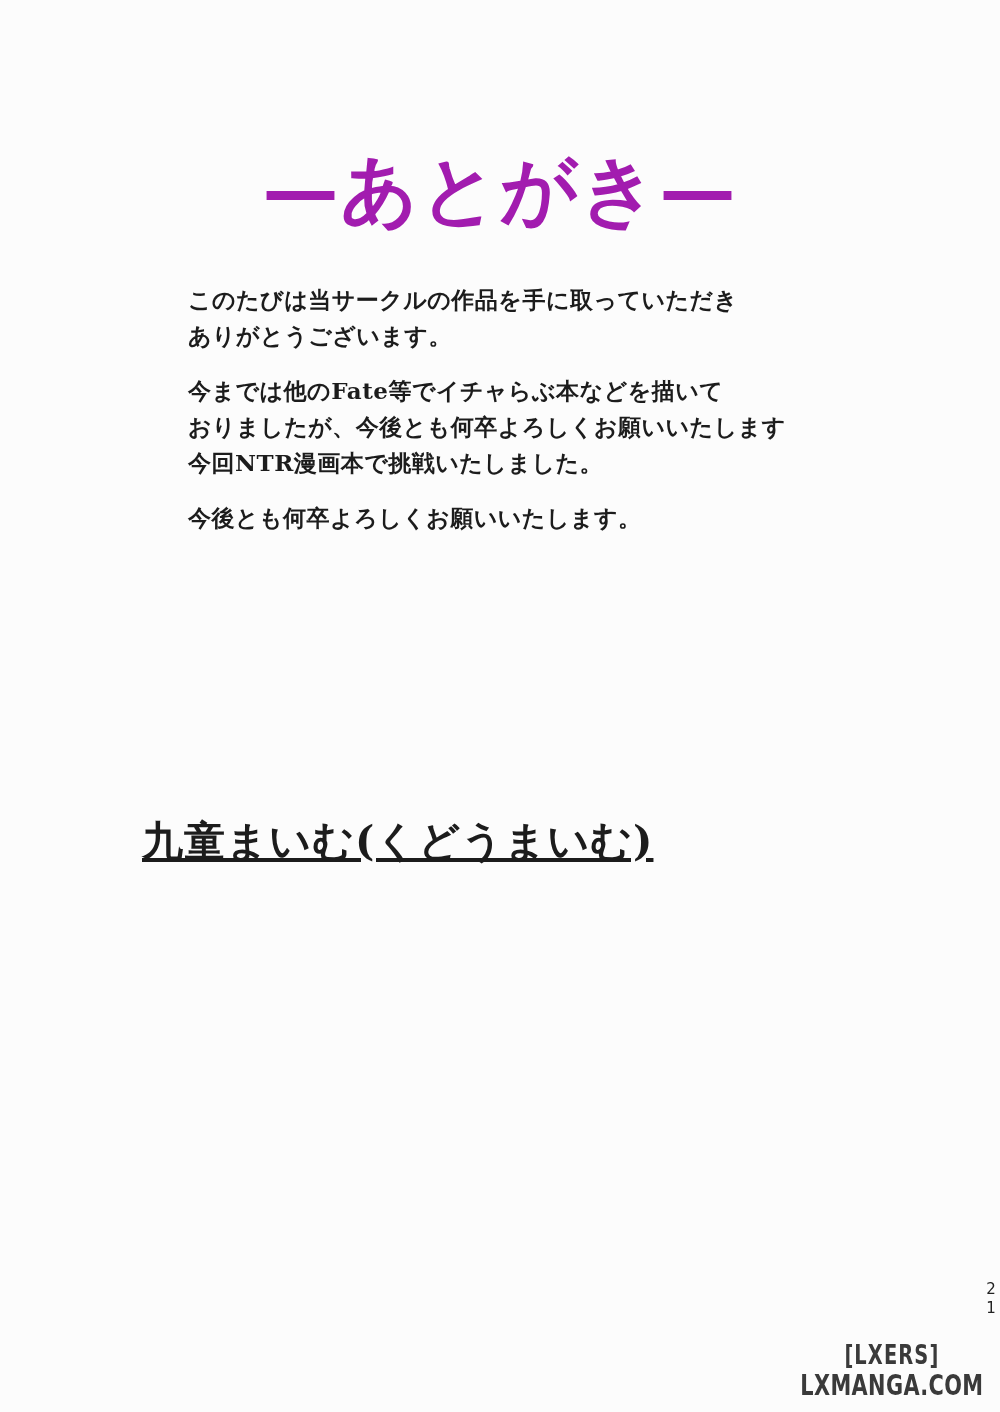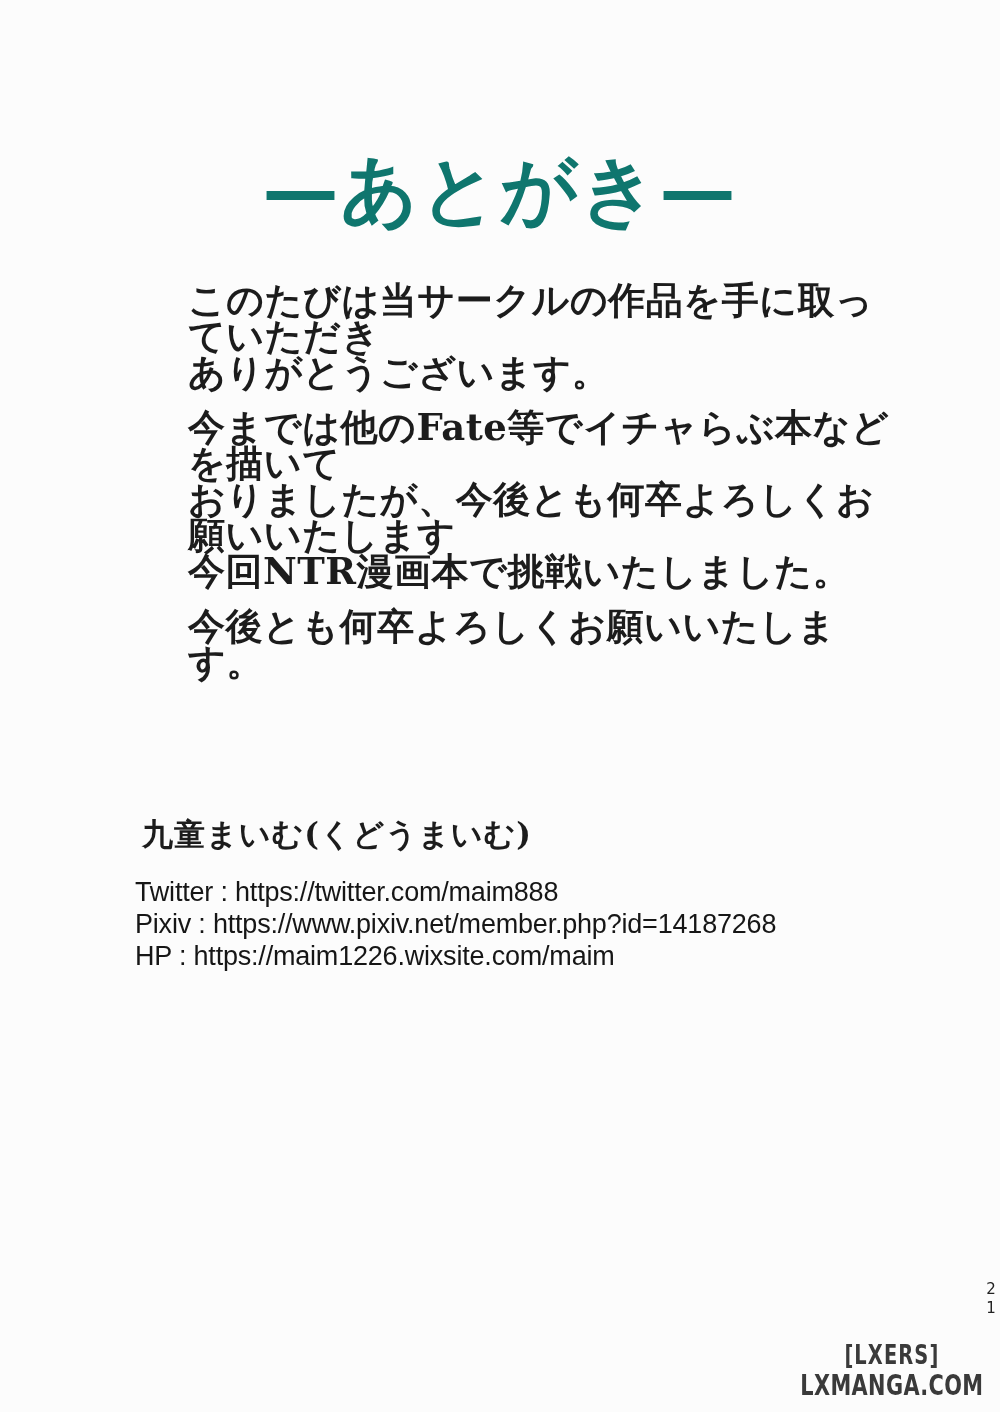--- a/index.html
+++ b/index.html
@@ -21,48 +21,49 @@
   .title {
     position: absolute;
     top: 140px;
     left: 0;
     width: 985px;
     text-align: center;
     font-family: "DejaVu Serif", "Liberation Serif", serif;
     font-size: 76px;
     font-weight: 700;
     letter-spacing: 2px;
-    color: #0f766e;
+    color: #a21caf;
     white-space: nowrap;
     padding-left: 15px;
   }
   .body-text {
     position: absolute;
     top: 282px;
     left: 188px;
     width: 720px;
-    font-size: 37px;
+    font-size: 23px;
     line-height: 36px;
     font-weight: 600;
     letter-spacing: 0.5px;
     color: var(--ink);
   }
   .body-text p {
     margin: 0 0 19px 0;
     white-space: pre-line;
   }
   .author {
     position: absolute;
     top: 814px;
     left: 142px;
-    font-size: 31px;
+    font-size: 41px;
     font-weight: 600;
     letter-spacing: 1px;
     color: var(--ink);
     white-space: nowrap;
+    text-decoration: underline;
   }
   .links {
     position: absolute;
     top: 876px;
     left: 135px;
     font-family: "Liberation Sans", "DejaVu Sans", sans-serif;
     font-size: 27px;
     line-height: 32px;
     font-weight: 500;
     letter-spacing: -0.2px;
@@ -114,25 +115,20 @@
     <p>このたびは当サークルの作品を手に取っていただき
 ありがとうございます。</p>
     <p>今までは他のFate等でイチャらぶ本などを描いて
 おりましたが、今後とも何卒よろしくお願いいたします
 今回NTR漫画本で挑戦いたしました。</p>
     <p>今後とも何卒よろしくお願いいたします。</p>
   </div>
 
   <div class="author">九童まいむ(くどうまいむ)</div>
 
-  <div class="links">
-    <div>Twitter : https://twitter.com/maim888</div>
-    <div>Pixiv : https://www.pixiv.net/member.php?id=14187268</div>
-    <div>HP : https://maim1226.wixsite.com/maim</div>
-  </div>
 
   <div class="pageno">21</div>
 
   <div class="watermark">
     <div class="wm-brand">[LXERS]</div>
     <div class="wm-site">LXMANGA.COM</div>
   </div>
 
 </div>
 

